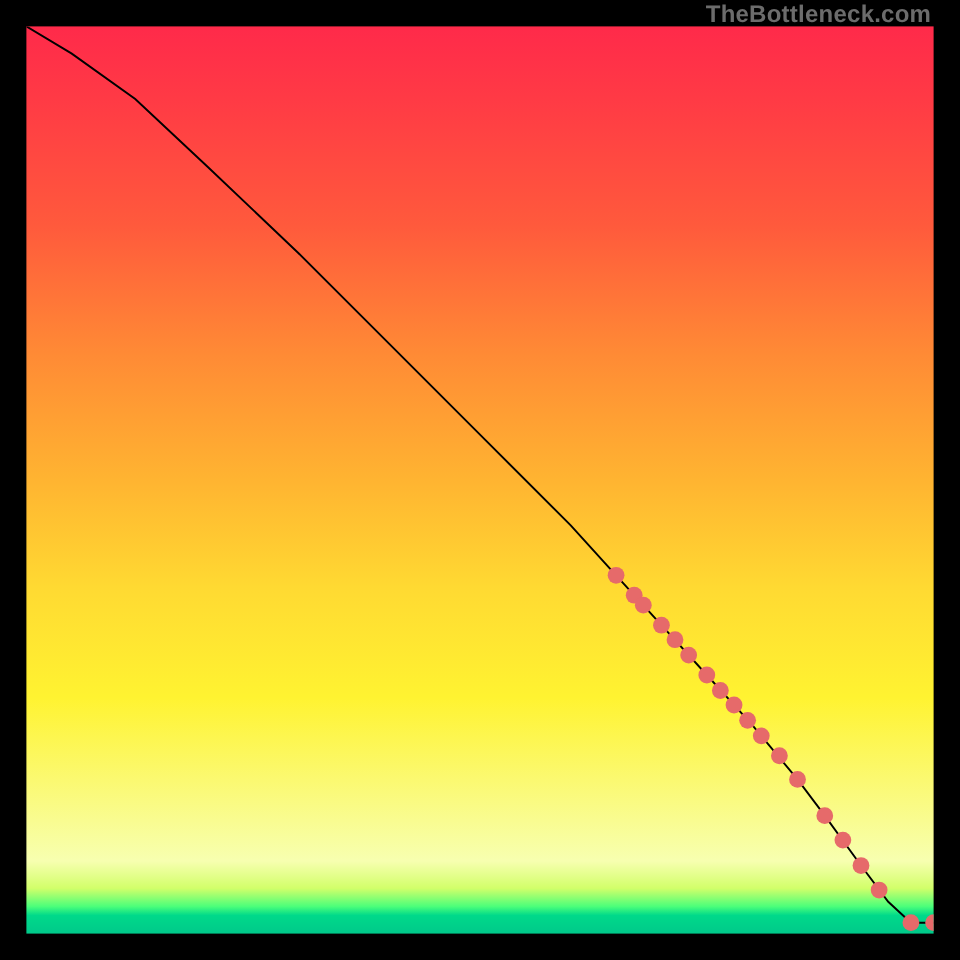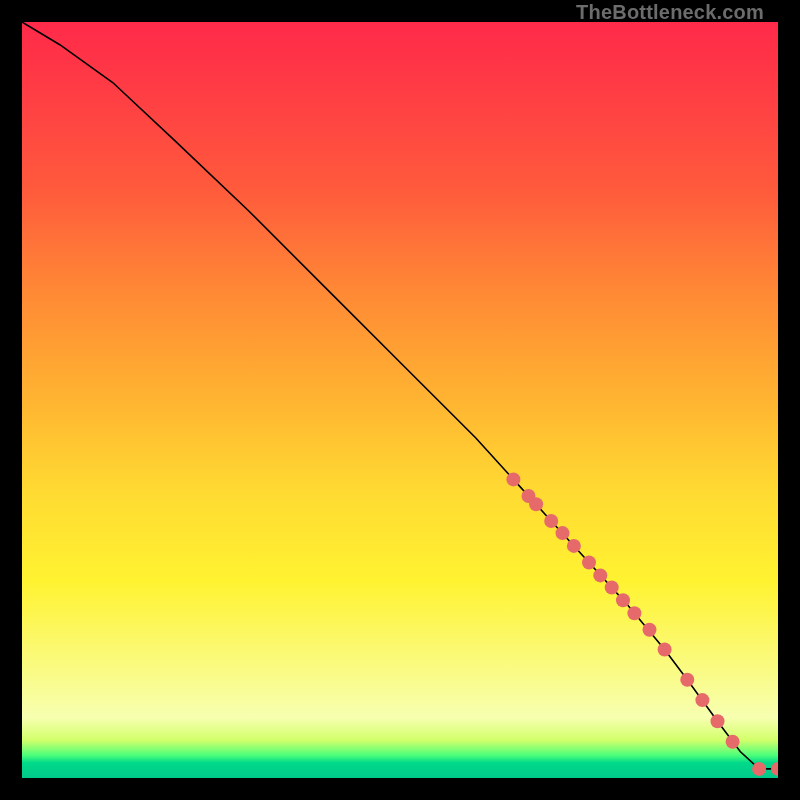--- a/index.html
+++ b/index.html
@@ -34,21 +34,21 @@
       #f7ffb0 92%,
       #d2ff6a 95%,
       #4cff7a 97%,
       #00d98a 98%,
       #00c98a 100%
     );
   }
   .watermark {
     position: absolute;
     top: 0px;
-    right: 36px;
+    right: 24px;
     font: 600 20px/24px -apple-system, Helvetica, Arial, sans-serif;
     color: #6c6c6c;
     letter-spacing: 0.2px;
     user-select: none;
   }
   svg.curve {
     position: absolute;
     left: 0;
     top: 0;
     width: 756px;

